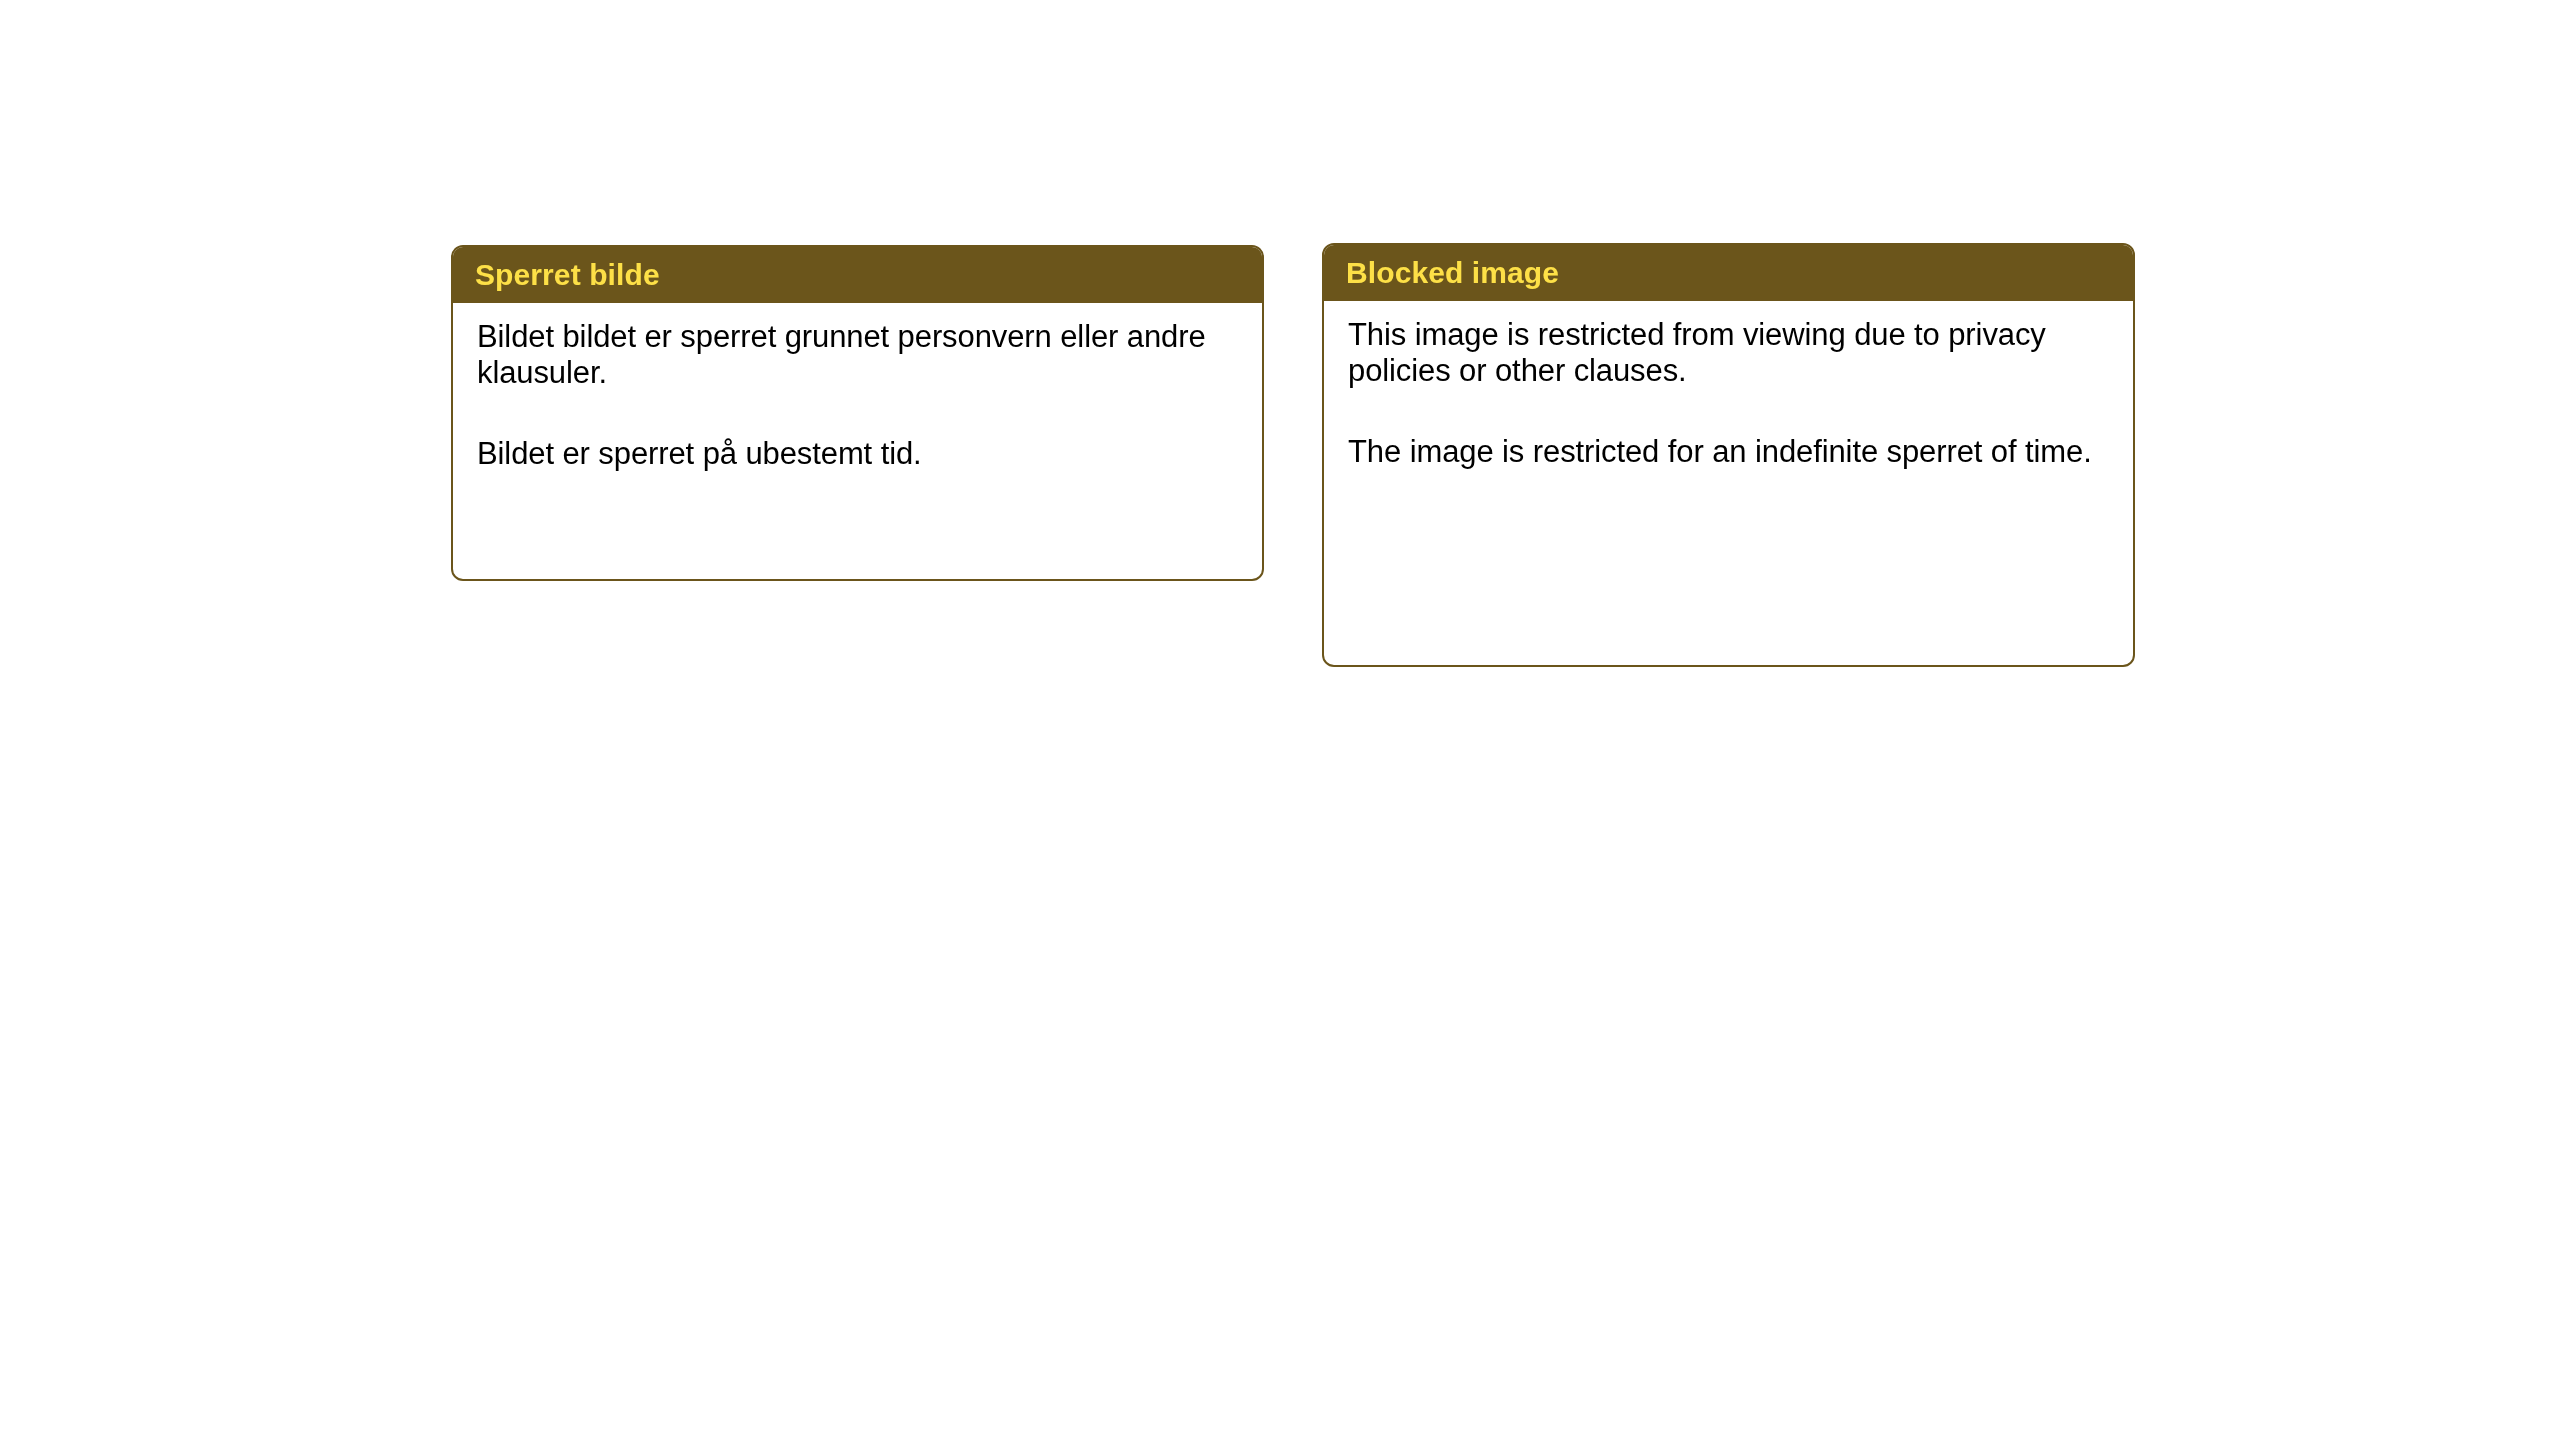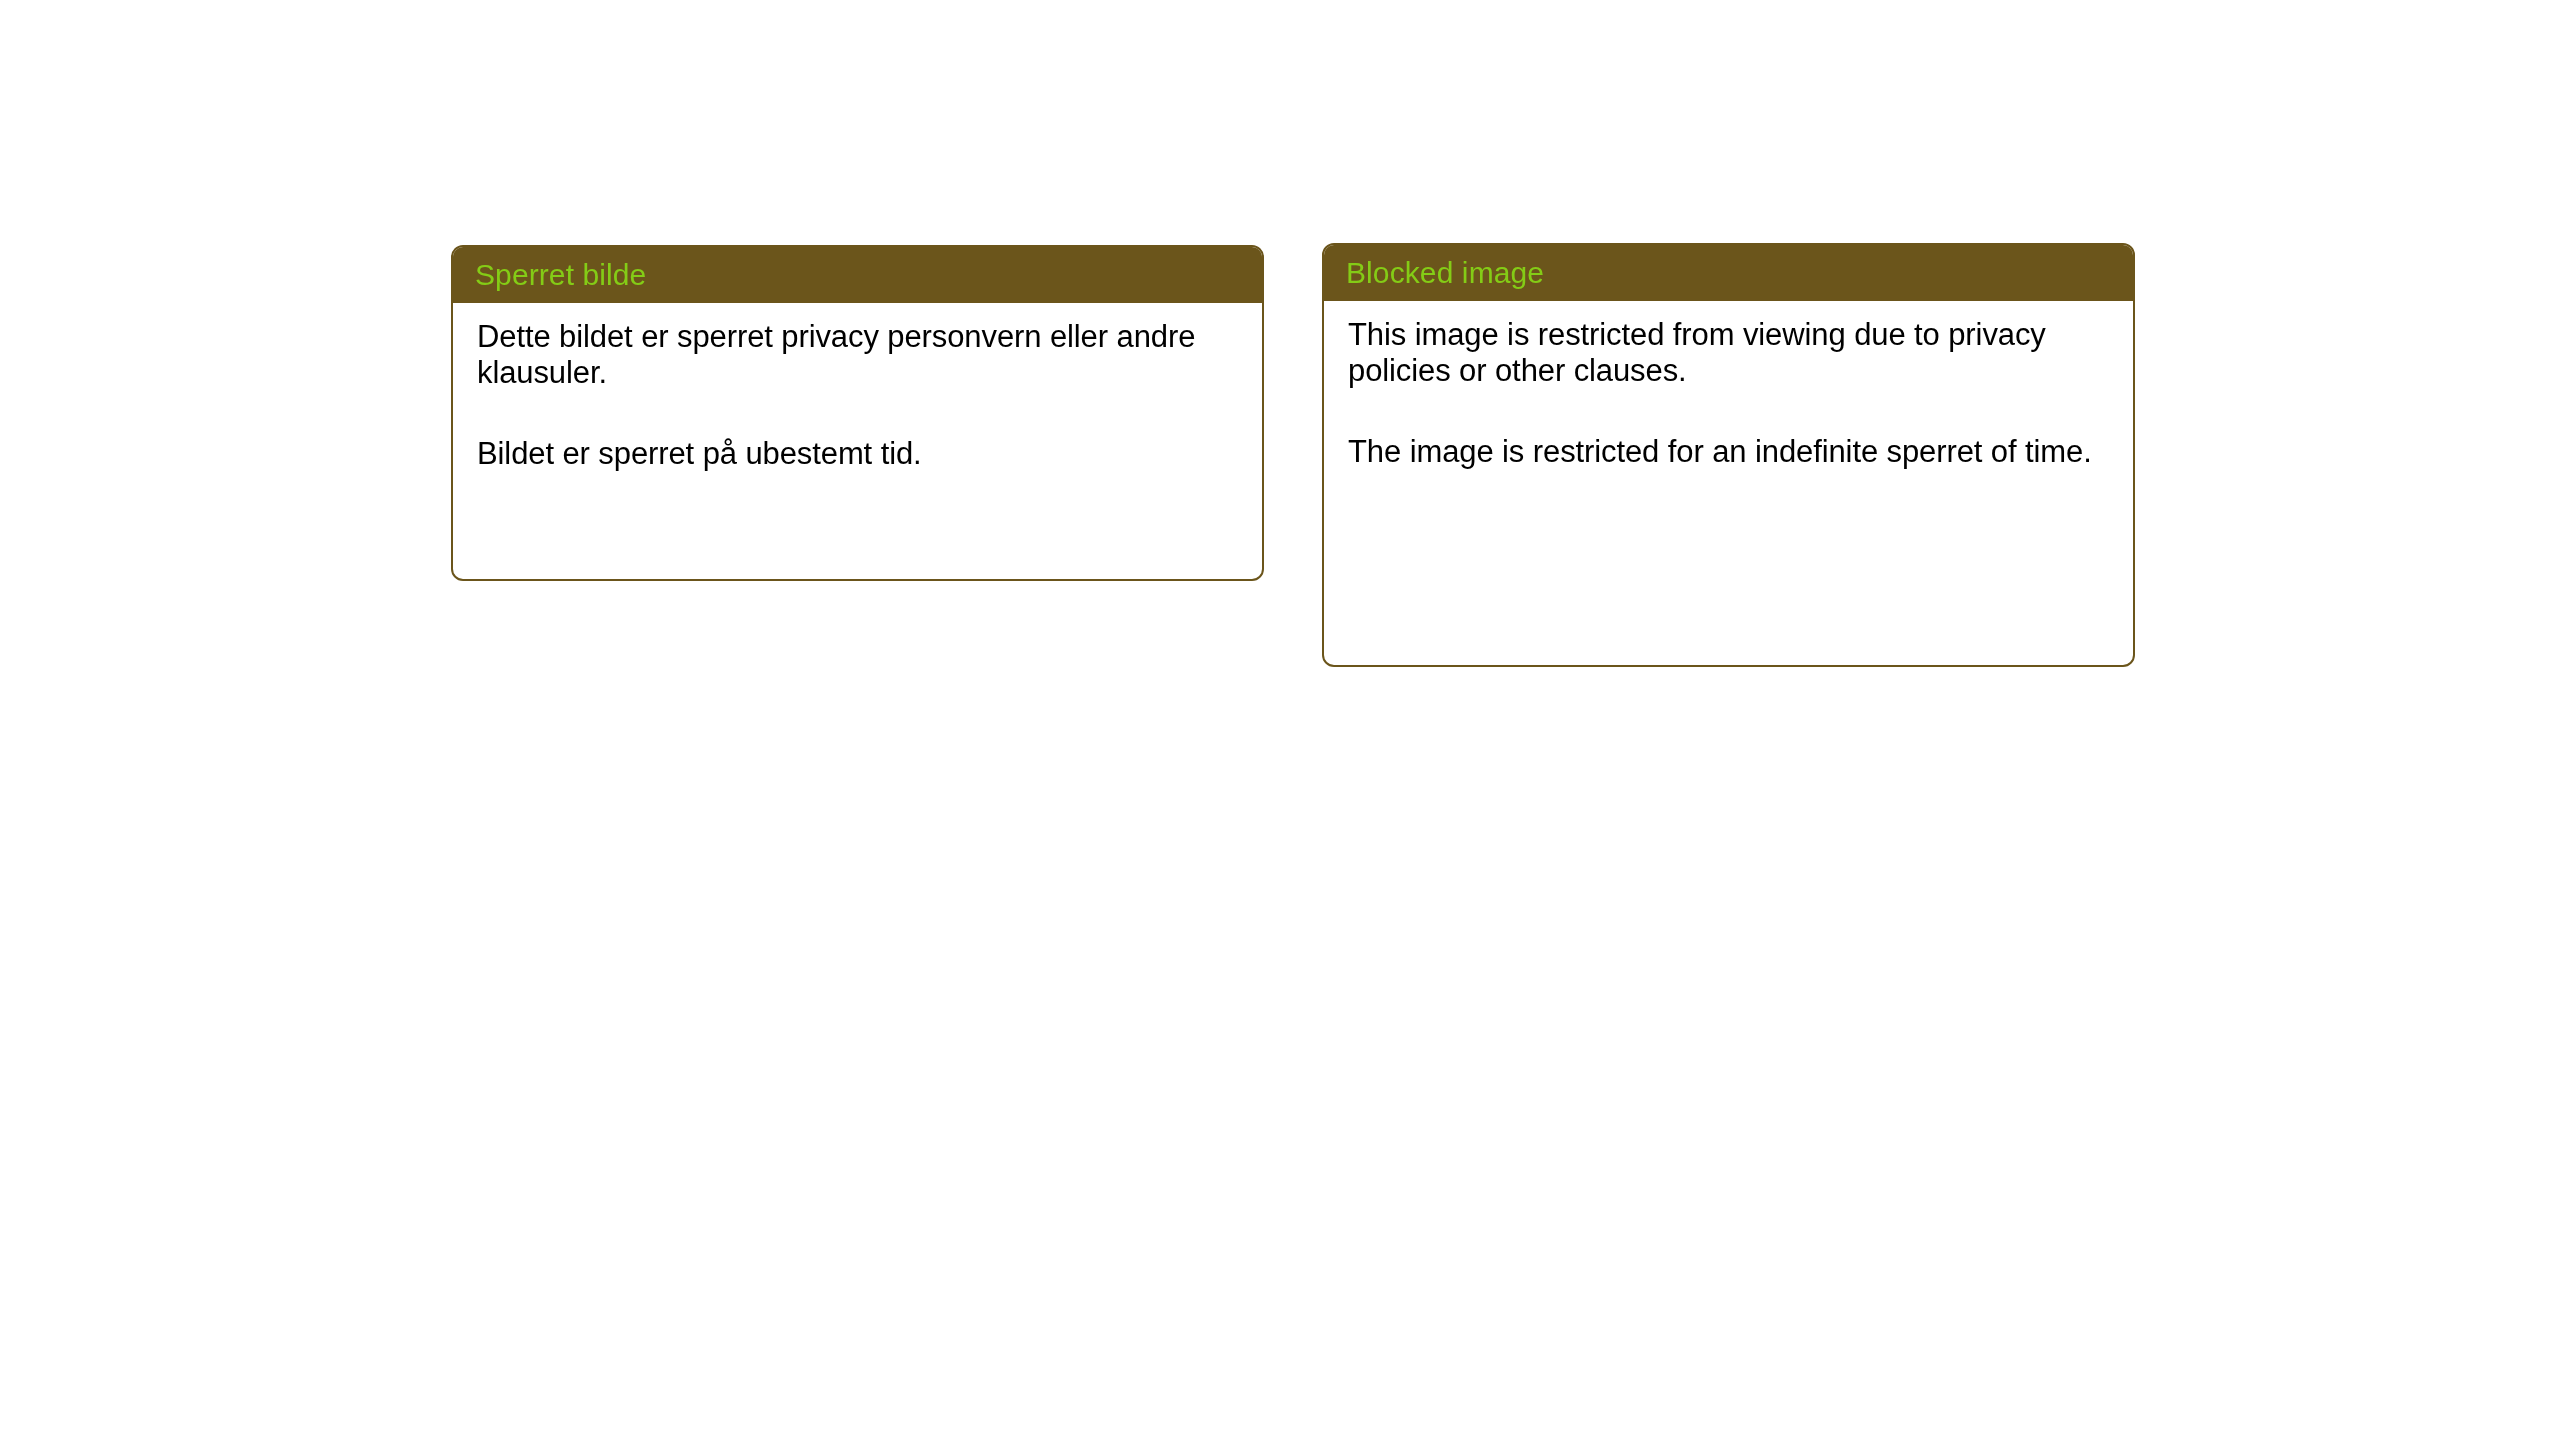--- a/index.html
+++ b/index.html
@@ -35,23 +35,23 @@
     box-sizing: border-box;
     width: 100%;
     height: 56px;
     background: #6b551b;
     display: flex;
     align-items: center;
     padding: 0 0 0 22px;
   }
 
   .notice-card-title {
-    color: #84cc16;
+    color: #fde047;
     font-size: 30px;
-    font-weight: 400;
+    font-weight: 700;
     line-height: 1;
     letter-spacing: 0.1px;
     white-space: nowrap;
   }
 
   .notice-card-body {
     box-sizing: border-box;
     padding: 16px 20px 18px 24px;
   }
 
@@ -86,21 +86,21 @@
 </head>
 <body>
 
 <div class="stage">
 
   <section class="notice-card" id="card-blocked-no">
     <div class="notice-card-header">
       <span class="notice-card-title">Sperret bilde</span>
     </div>
     <div class="notice-card-body">
-      <p class="notice-paragraph">Dette bildet er sperret privacy personvern eller andre klausuler.</p>
+      <p class="notice-paragraph">Bildet bildet er sperret grunnet personvern eller andre klausuler.</p>
       <p class="notice-paragraph">Bildet er sperret på ubestemt tid.</p>
     </div>
   </section>
 
   <section class="notice-card" id="card-blocked-en">
     <div class="notice-card-header">
       <span class="notice-card-title">Blocked image</span>
     </div>
     <div class="notice-card-body">
       <p class="notice-paragraph">This image is restricted from viewing due to privacy policies or other clauses.</p>

